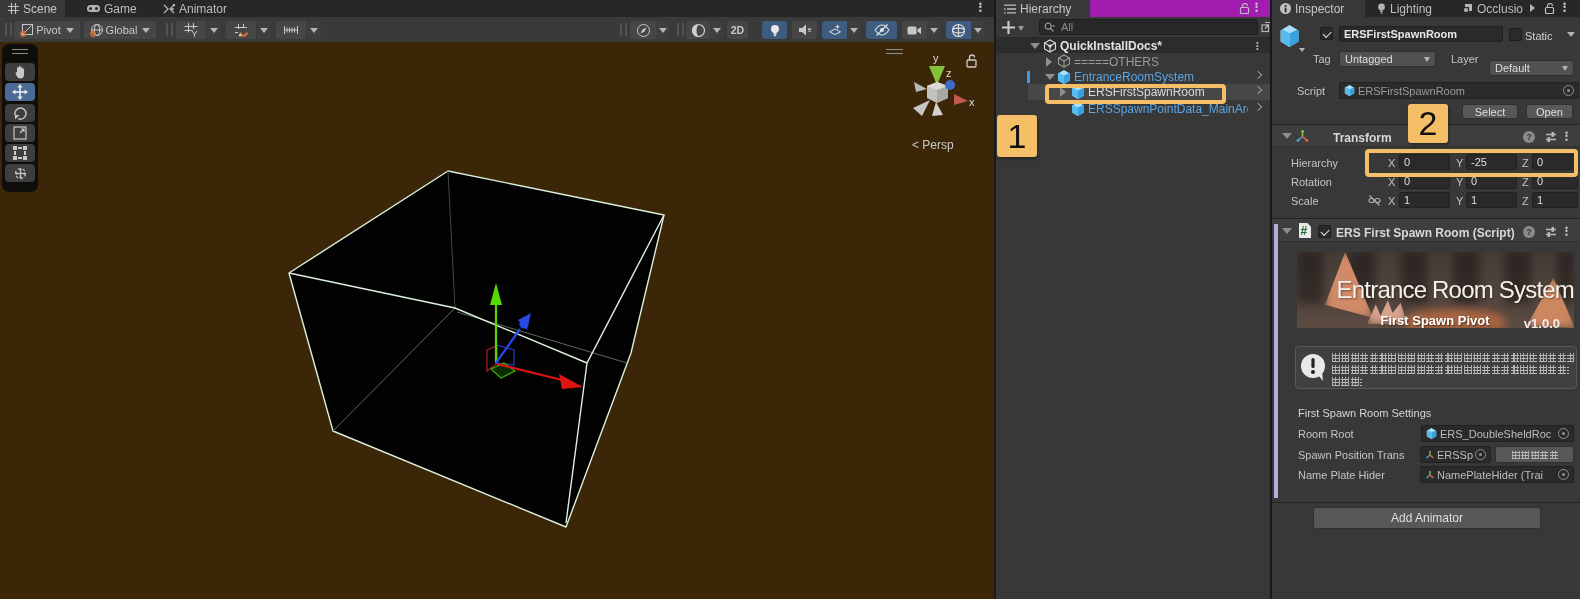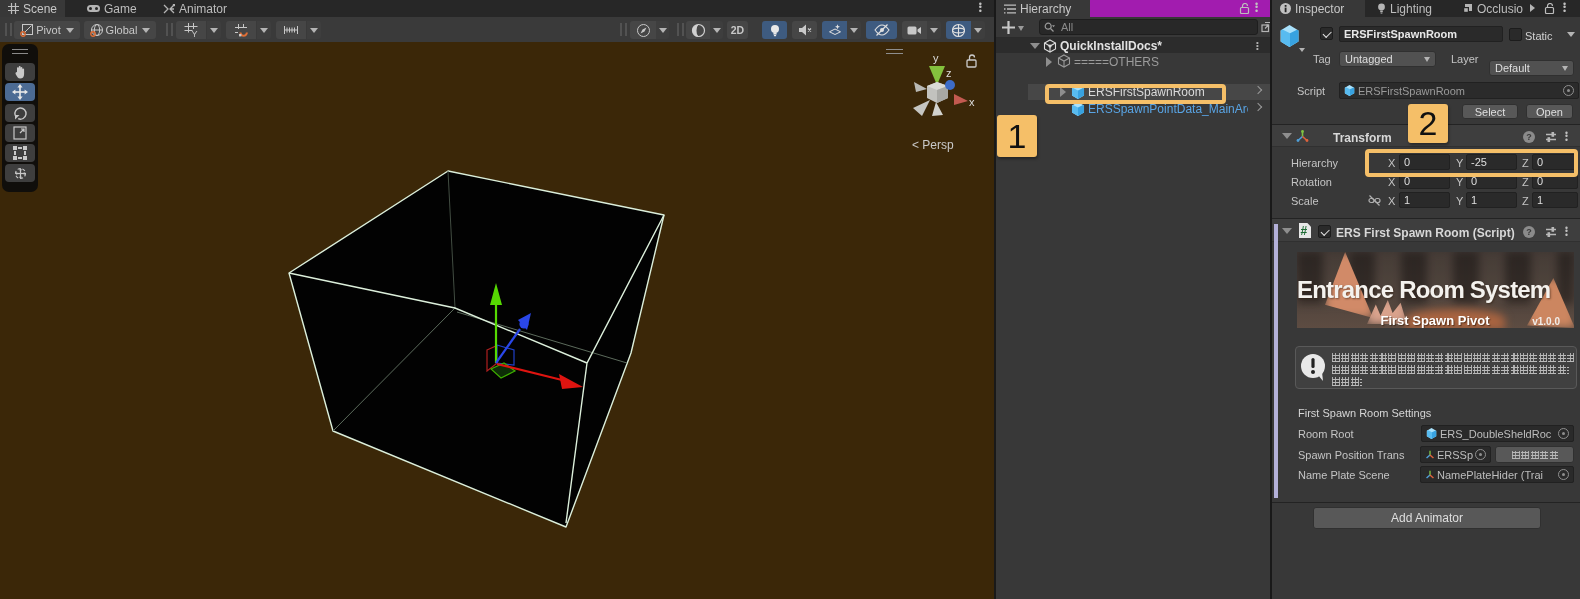--- a/index.html
+++ b/index.html
@@ -64,25 +64,25 @@
 .odot::after{content:"";position:absolute;left:3px;top:3px;width:3px;height:3px;border-radius:50%;background:#8f8f8f}
 #banner{left:25px;top:252px;width:277px;height:76px;overflow:hidden;
  background:linear-gradient(180deg,#3f3733 0,#4a403a 40%,#5d4c42 100%)}
 #banner::before{content:"";position:absolute;left:0;top:0;width:277px;height:52px;
  background:repeating-linear-gradient(90deg,rgba(25,20,18,.5) 0 26px,rgba(90,75,66,.25) 26px 52px);filter:blur(4px)}
 .bn{position:absolute;filter:blur(4px)}
 .e1{left:28px;top:0px;width:48px;height:66px;background:#d18a68;clip-path:polygon(42% 0,100% 100%,0 80%)}
 .e2{left:230px;top:26px;width:48px;height:50px;background:#cc8660;clip-path:polygon(55% 0,100% 100%,0 95%)}
 .e3{left:108px;top:57px;width:100px;height:21px;background:#a96440;border-radius:48% 48% 0 0}
 .e4{left:70px;top:46px;width:40px;height:26px;background:#d9a28c;clip-path:polygon(0 100%,22% 25%,34% 68%,52% 8%,64% 58%,84% 18%,100% 100%)}
-.bnt{position:absolute;left:0;top:24px;width:277px;text-align:left;font-weight:bold;color:#f4f2ee;
+.bnt{position:absolute;left:0;top:24px;width:277px;text-align:right;font-weight:normal;color:#f4f2ee;
  font-size:24px;letter-spacing:-0.8px;text-shadow:1px 1px 2px rgba(50,30,15,.55);white-space:nowrap}
 .bns{position:absolute;left:23px;top:61px;width:230px;text-align:center;font-weight:bold;color:#fff;
  font-size:13px;text-shadow:1px 1px 1px rgba(60,30,10,.7)}
-.bnv{position:absolute;right:14px;top:64px;font-weight:bold;color:#f0ece8;font-size:10px}
+.bnv{position:absolute;right:14px;top:64px;font-weight:bold;color:#f0ece8;font-size:13px}
 .jp{position:absolute;height:9px;background:
  repeating-linear-gradient(0deg,#b9b9b9 0 1.1px,rgba(0,0,0,0) 1.1px 3.1px),
  repeating-linear-gradient(90deg,#ababab 0 1.1px,rgba(0,0,0,0) 1.1px 3.3px);
  -webkit-mask-image:repeating-linear-gradient(90deg,#000 0 8px,rgba(0,0,0,0) 8px 9.4px)}
 </style></head>
 <body>
 <div id="scene">
   <div id="stabs">
     <div class="tab on" style="left:0">
       <svg width="11" height="11" viewBox="0 0 11 11">
@@ -393,20 +393,27 @@
   </div>
   <div class="hrow" style="top:54px">
     <span class="fold rt" style="left:50px"></span>
     <svg class="abs" width="14" height="14" viewBox="0 0 14 14" style="left:61px;top:0px">
         <g fill="none" stroke="#9b9b9b" stroke-width="1.1">
           <polygon points="7,1 12.5,4 12.5,10 7,13 1.5,10 1.5,4"></polygon>
           <path d="M1.5 4L7 7l5.5-3M7 7v6"></path>
         </g>
       </svg>
     <span style="position:absolute;left:78px;color:#9b9b9b">=====OTHERS</span>
+  </div>
+  <div class="hrow" style="top:69px">
+    <div style="position:absolute;left:31px;top:2px;width:3px;height:12px;background:#3e9ae8"></div>
+    <span class="fold dn" style="left:49px"></span>
+    <span class="bcube" style="left:61px"></span>
+    <span style="position:absolute;left:78px;color:#59a4e4">EntranceRoomSystem</span>
+    <span class="chev"></span>
   </div>
   <div class="hrow" style="top:84px;height:16px">
     <div style="position:absolute;left:32px;top:0;width:242px;height:16px;background:#474747"></div>
     <span class="fold rt" style="left:64px"></span>
     <span class="bcube" style="left:75px"></span>
     <span style="position:absolute;left:92px;color:#dadada">ERSFirstSpawnRoom</span>
     <span class="chev"></span>
   </div>
   <div class="hrow" style="top:101px">
     <span class="bcube" style="left:75px"></span>
@@ -573,21 +580,21 @@
         <g stroke-width="1.8" fill="none">
           <path d="M6.5 6.5V1" stroke="#7fc342"></path>
           <path d="M6.5 6.5L2 10.5" stroke="#4f9fd8"></path>
           <path d="M6.5 6.5L11 10.5" stroke="#e0623c"></path>
         </g>
       </svg>
     ERSSp<span class="odot" style="margin-left:auto"></span></div>
   <div class="pbtn" style="left:223px;top:446px;width:79px;height:17px">
       <div class="jp" style="position:static;width:46px;height:8px"></div>
     </div>
-  <span class="lbl" style="left:26px;top:469px">Name Plate Scene</span>
+  <span class="lbl" style="left:26px;top:469px">Name Plate Hider</span>
   <div class="fld" style="left:148px;top:466px;width:154px;height:17px;color:#bdbdbd">
     <svg width="10" height="10" viewBox="0 0 13 13" style="flex:none;margin-right:2px">
         <g stroke-width="1.8" fill="none">
           <path d="M6.5 6.5V1" stroke="#7fc342"></path>
           <path d="M6.5 6.5L2 10.5" stroke="#4f9fd8"></path>
           <path d="M6.5 6.5L11 10.5" stroke="#e0623c"></path>
         </g>
       </svg>
     NamePlateHider (Trai<span class="odot" style="margin-left:auto"></span></div>
   <div class="abs" style="left:2px;top:224px;width:4px;height:274px;background:#b3b0d9"></div>

